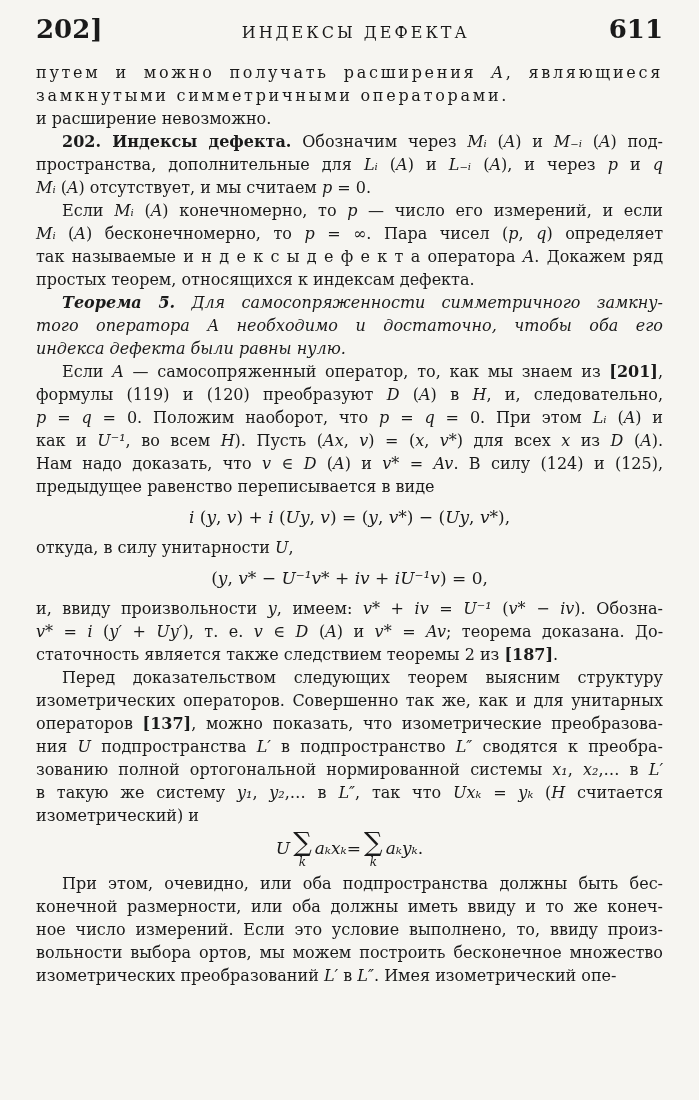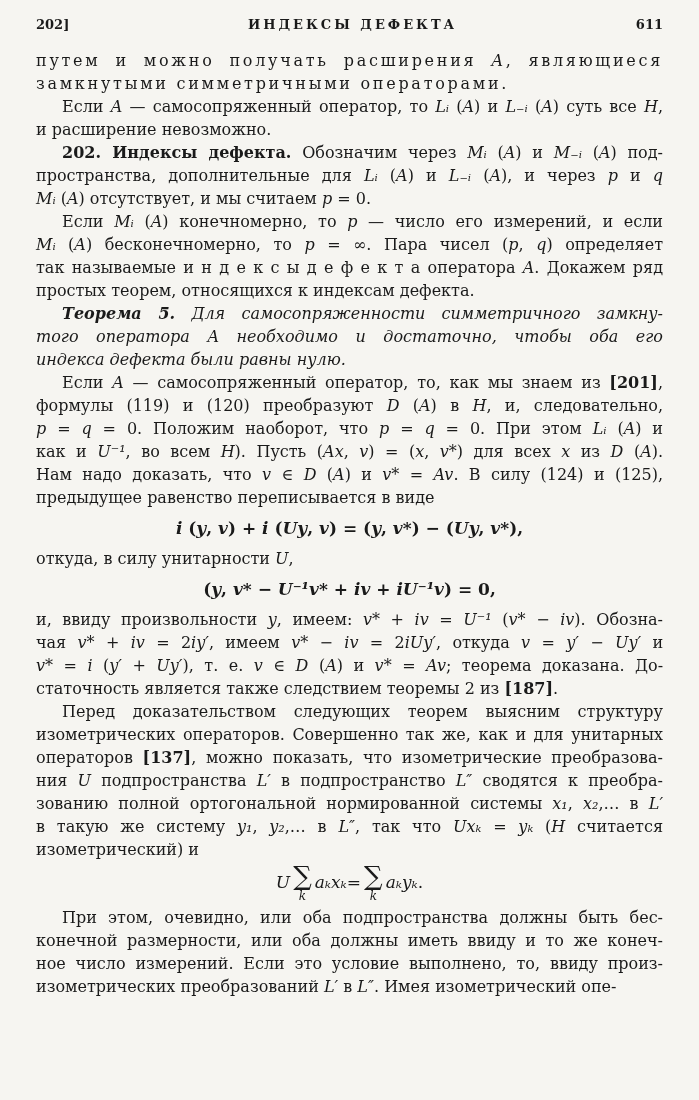--- a/index.html
+++ b/index.html
@@ -11,32 +11,32 @@
     overflow: hidden;
   }
   .page {
     box-sizing: border-box;
     width: 699px; height: 1100px;
     padding: 14px 36px 0 36px;
   }
   .hdr {
     display: flex; justify-content: space-between; align-items: baseline;
   }
-  .hdr .num { font-weight: bold; font-size: 13px; }
-  .hdr .title { font-size: 13px; letter-spacing: 3px; font-weight: 700; padding-top: 3px; }
+  .hdr .num { font-weight: bold; font-size: 26px; }
+  .hdr .title { font-size: 16px; letter-spacing: 3px; font-weight: 400; padding-top: 3px; }
   .body { margin-top: 17px; font-size: 16px; line-height: 23px; }
   .ln { text-align: justify; text-align-last: justify; }
   .ln.last { text-align-last: left; }
   .ind { text-indent: 26px; }
   .sp { letter-spacing: 0.17em; }
   .it { font-style: italic; }
   .lead { font-weight: bold; }
   .frm {
     text-align: center; text-align-last: center;
-    font-size: 17px; margin: 6px 0; line-height: 26px; font-weight: bold;
+    font-size: 17px; margin: 6px 0; line-height: 26px;
   }
   .frm3 { display: flex; justify-content: center; align-items: center; margin: 2px 0 4px 0; font-size: 17px; }
   .bigop {
     display: inline-flex; flex-direction: column; align-items: center;
     line-height: 1; margin: 0 3px; vertical-align: middle;
   }
   .bigop .op { font-size: 26px; }
   .bigop .osub { font-size: 12px; font-style: italic; margin-top: 1px; }
   .seg { display: inline; }
 </style>
@@ -49,21 +49,20 @@
     <span class="num">202]</span>
     <span class="title">ИНДЕКСЫ  ДЕФЕКТА</span>
     <span class="num">611</span>
   </div>
 
   <div class="body">
 
     <div class="ln sp mx">путем и можно получать расширения <i>A</i>, являющиеся</div>
     <div class="ln sp mx last">замкнутыми симметричными операторами.</div>
 
-    <div class="ln ind mx">Если <i>A</i> — самосопряженный оператор, то <i>Lᵢ</i> (<i>A</i>) и <i>L₋ᵢ</i> (<i>A</i>) суть все <i>H</i>,</div>
     <div class="ln mx last">и расширение невозможно.</div>
 
     <div class="ln ind"><span class="lead seg">202. Индексы дефекта.</span>
       <span class="seg mx">Обозначим через <i>Mᵢ</i> (<i>A</i>) и <i>M₋ᵢ</i> (<i>A</i>) под-</span></div>
     <div class="ln mx">пространства, дополнительные для <i>Lᵢ</i> (<i>A</i>) и <i>L₋ᵢ</i> (<i>A</i>), и через <i>p</i> и <i>q</i></div>
     <div class="ln mx last"><i>Mᵢ</i> (<i>A</i>) отсутствует, и мы считаем <i>p</i> = 0.</div>
 
     <div class="ln ind mx">Если <i>Mᵢ</i> (<i>A</i>) конечномерно, то <i>p</i> — число его измерений, и если</div>
     <div class="ln mx"><i>Mᵢ</i> (<i>A</i>) бесконечномерно, то <i>p</i> = ∞. Пара чисел (<i>p</i>, <i>q</i>) определяет</div>
     <div class="ln mx">так называемые и н д е к с ы  д е ф е к т а оператора <i>A</i>. Докажем ряд</div>
@@ -82,21 +81,20 @@
     <div class="ln mx">Нам надо доказать, что <i>v</i> ∈ <i>D</i> (<i>A</i>) и <i>v</i>* = <i>Av</i>. В силу (124) и (125),</div>
     <div class="ln mx last">предыдущее равенство переписывается в виде</div>
 
     <div class="frm mx"><i>i</i> (<i>y</i>, <i>v</i>) + <i>i</i> (<i>Uy</i>, <i>v</i>) = (<i>y</i>, <i>v</i>*) − (<i>Uy</i>, <i>v</i>*),</div>
 
     <div class="ln mx last">откуда, в силу унитарности <i>U</i>,</div>
 
     <div class="frm mx">(<i>y</i>, <i>v</i>* − <i>U⁻¹</i><i>v</i>* + <i>iv</i> + <i>iU⁻¹</i><i>v</i>) = 0,</div>
 
     <div class="ln mx">и, ввиду произвольности <i>y</i>, имеем: <i>v</i>* + <i>iv</i> = <i>U⁻¹</i> (<i>v</i>* − <i>iv</i>). Обозна-</div>
-    <div class="ln mx">чая <i>v</i>* + <i>iv</i> = 2<i>iy′</i>, имеем <i>v</i>* − <i>iv</i> = 2<i>iUy′</i>, откуда <i>v</i> = <i>y′</i> − <i>Uy′</i> и</div>
     <div class="ln mx"><i>v</i>* = <i>i</i> (<i>y′</i> + <i>Uy′</i>), т. е. <i>v</i> ∈ <i>D</i> (<i>A</i>) и <i>v</i>* = <i>Av</i>; теорема доказана. До-</div>
     <div class="ln last"><span class="seg mx">статочность является также следствием теоремы 2 из</span>
       <span class="lead seg">[187]</span><span class="seg">.</span></div>
 
     <div class="ln ind mx">Перед доказательством следующих теорем выясним структуру</div>
     <div class="ln mx">изометрических операторов. Совершенно так же, как и для унитарных</div>
     <div class="ln"><span class="seg mx">операторов</span>
       <span class="lead seg">[137]</span><span class="seg mx">, можно показать, что изометрические преобразова-</span></div>
     <div class="ln mx">ния <i>U</i> подпространства <i>L′</i> в подпространство <i>L″</i> сводятся к преобра-</div>
     <div class="ln mx">зованию полной ортогональной нормированной системы <i>x₁</i>, <i>x₂</i>,… в <i>L′</i></div>
@@ -114,16 +112,17 @@
       <span class="bigop">
           <span class="op">∑</span>
           <span class="osub mx"><i>k</i></span>
         </span>
         <span class="seg mx"><i>aₖ</i><i>yₖ</i>.</span>
     </div>
 
     <div class="ln ind mx">При этом, очевидно, или оба подпространства должны быть бес-</div>
     <div class="ln mx">конечной размерности, или оба должны иметь ввиду и то же конеч-</div>
     <div class="ln mx">ное число измерений. Если это условие выполнено, то, ввиду произ-</div>
+    <div class="ln mx">вольности выбора ортов, мы можем построить бесконечное множество</div>
     <div class="ln mx last">изометрических преобразований <i>L′</i> в <i>L″</i>. Имея изометрический опе-</div>
 
   </div>
 </div>
 
 </body></html>

